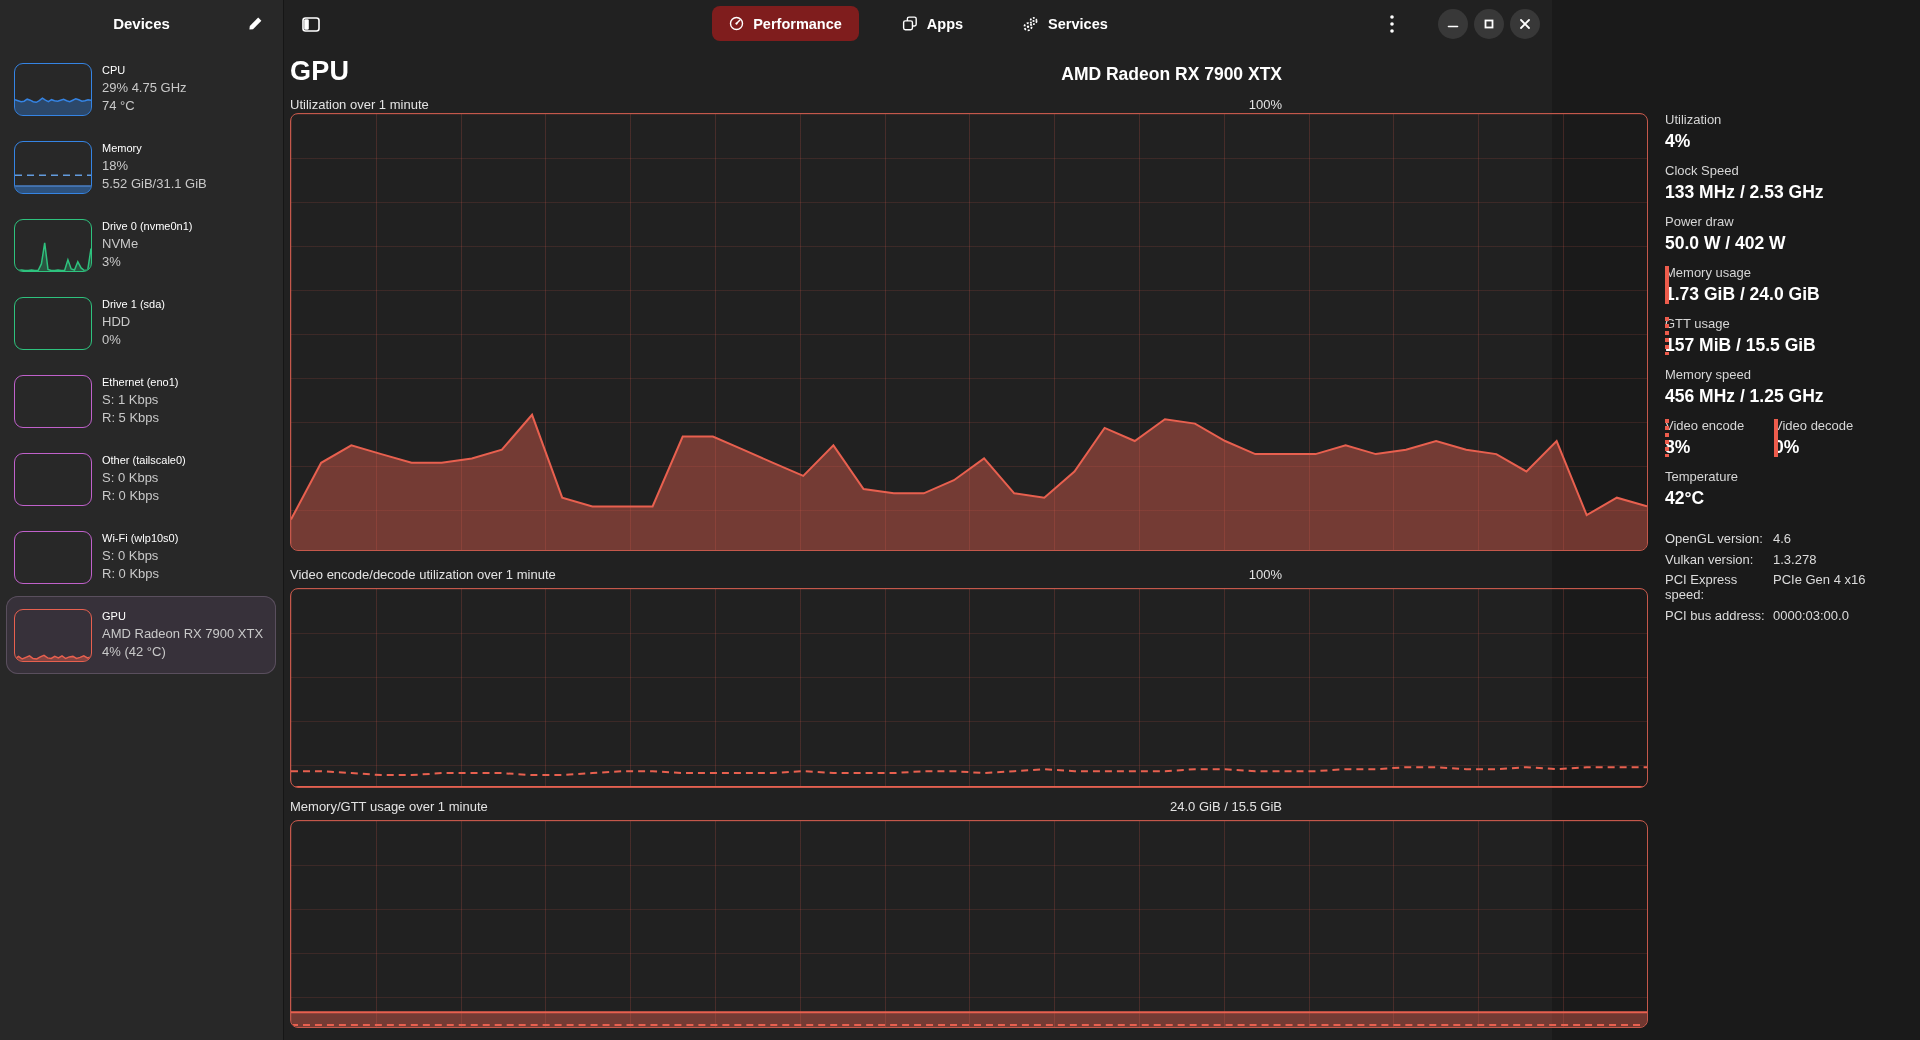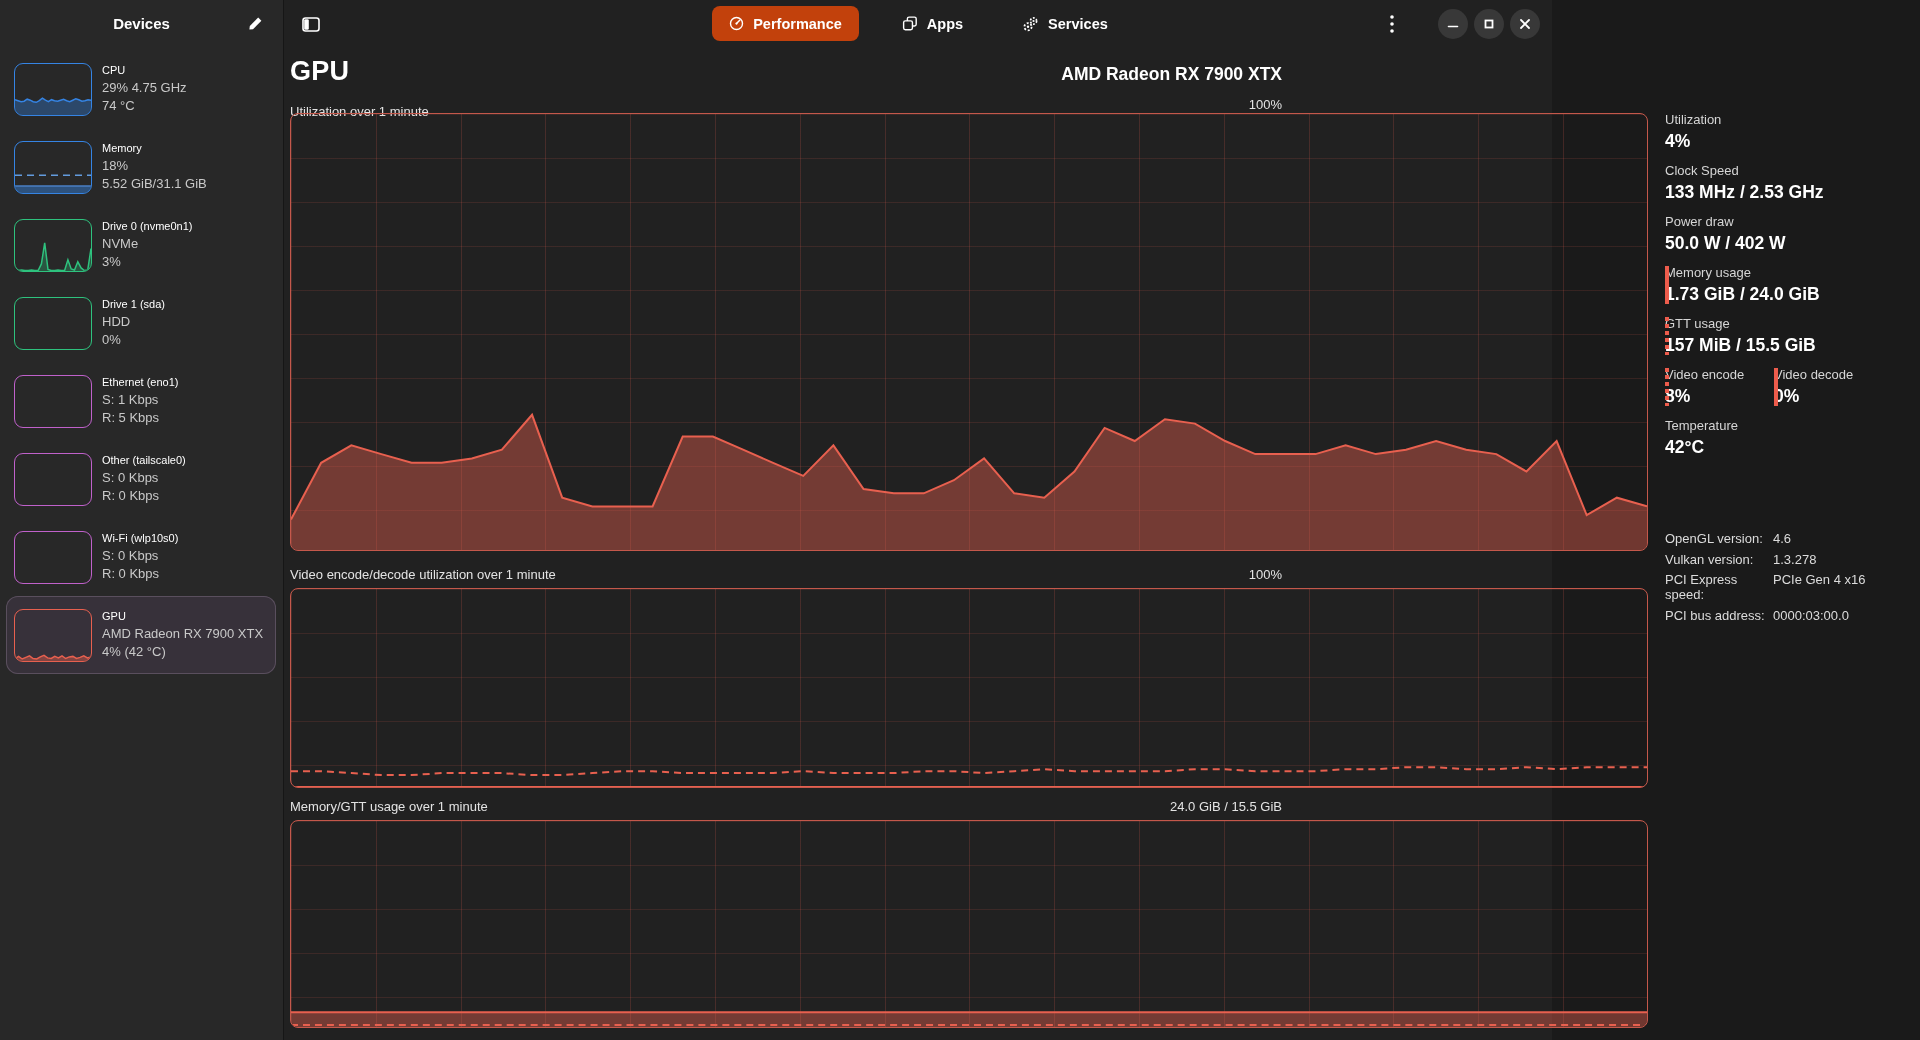--- a/index.html
+++ b/index.html
@@ -25,21 +25,21 @@
   .dev-title { font-size:11px; color:#ffffff; margin-bottom:3px; }
   .dev-line { font-size:13px; color:#c9c9c9; line-height:18px; }
 
   
   .headerbar { position:absolute; left:285px; right:0; top:0; height:47px; }
   .panel-toggle { position:absolute; left:9px; top:7px; width:34px; height:34px; border-radius:8px; }
   .tabs { position:absolute; left:0; right:0; top:6px; display:flex; justify-content:center; gap:26px; }
   .tab { display:flex; align-items:center; gap:9px; height:35px; padding:0 17px; border-radius:8px;
     border:none; background:transparent; color:#fff; font-weight:bold; font-size:14.5px;
     font-family:inherit; cursor:pointer; }
-  .tab.selected { background:#c2410c; }
+  .tab.selected { background:#7f1d1d; }
   .win-controls { position:absolute; right:12px; top:0; height:47px; display:flex; align-items:center; }
   .kebab-btn { width:28px; height:28px; border-radius:50%; margin-right:26px; }
   .circle-btn { width:30px; height:30px; border-radius:50%; background:#383838; margin-left:6px; }
 
   
   .page-title { position:absolute; left:290px; top:56px; font-size:27px; font-weight:bold; letter-spacing:.3px; }
   .gpu-name { position:absolute; right:270px; top:64px; font-size:17.5px; font-weight:bold; }
 
   
   .chart-caption { position:absolute; font-size:13px; color:#e3e3e3; }
@@ -239,21 +239,21 @@
           <line x1="2" y1="2" x2="10" y2="10" stroke="#fff" stroke-width="1.8" stroke-linecap="round"></line>
           <line x1="10" y1="2" x2="2" y2="10" stroke="#fff" stroke-width="1.8" stroke-linecap="round"></line>
         </svg>
       </button>
     </div>
   </header>
 
   <h1 class="page-title">GPU</h1>
   <div class="gpu-name">AMD Radeon RX 7900 XTX</div>
 
-  <div class="chart-caption left" style="top:104px">Utilization over 1 minute</div>
+  <div class="chart-caption left" style="top:97px">Utilization over 1 minute</div>
   <div class="chart-caption right" style="top:97px">100%</div>
   <div class="chart" style="top:113px; height:438px">
     <svg preserveAspectRatio="none" viewBox="0 0 1358 436">
         <path d="M0.0 405.5 L30.2 348.8 L60.4 331.4 L90.5 340.1 L120.7 348.8 L150.9 348.8 L181.1 344.4 L211.2 335.7 L241.4 300.8 L271.6 383.7 L301.8 392.4 L332.0 392.4 L362.1 392.4 L392.3 322.6 L422.5 322.6 L452.7 335.7 L482.8 348.8 L513.0 361.9 L543.2 331.4 L573.4 375.0 L603.6 379.3 L633.7 379.3 L663.9 366.2 L694.1 344.4 L724.3 379.3 L754.4 383.7 L784.6 357.5 L814.8 313.9 L845.0 327.0 L875.2 305.2 L905.3 309.6 L935.5 327.0 L965.7 340.1 L995.9 340.1 L1026.0 340.1 L1056.2 331.4 L1086.4 340.1 L1116.6 335.7 L1146.8 327.0 L1176.9 335.7 L1207.1 340.1 L1237.3 357.5 L1267.5 327.0 L1297.6 401.1 L1327.8 383.7 L1358.0 392.4 L 1358 436 L 0 436 Z" fill="rgba(232,96,79,0.42)" stroke="none"></path>
         <path d="M0.0 405.5 L30.2 348.8 L60.4 331.4 L90.5 340.1 L120.7 348.8 L150.9 348.8 L181.1 344.4 L211.2 335.7 L241.4 300.8 L271.6 383.7 L301.8 392.4 L332.0 392.4 L362.1 392.4 L392.3 322.6 L422.5 322.6 L452.7 335.7 L482.8 348.8 L513.0 361.9 L543.2 331.4 L573.4 375.0 L603.6 379.3 L633.7 379.3 L663.9 366.2 L694.1 344.4 L724.3 379.3 L754.4 383.7 L784.6 357.5 L814.8 313.9 L845.0 327.0 L875.2 305.2 L905.3 309.6 L935.5 327.0 L965.7 340.1 L995.9 340.1 L1026.0 340.1 L1056.2 331.4 L1086.4 340.1 L1116.6 335.7 L1146.8 327.0 L1176.9 335.7 L1207.1 340.1 L1237.3 357.5 L1267.5 327.0 L1297.6 401.1 L1327.8 383.7 L1358.0 392.4" fill="none" stroke="#e8604f" stroke-width="2"></path>
       </svg>
   </div>
 
   <div class="chart-caption left" style="top:567px">Video encode/decode utilization over 1 minute</div>
   <div class="chart-caption right" style="top:567px">100%</div>
@@ -298,20 +298,26 @@
           <div class="stat-label">Memory usage</div>
           <div class="stat-value">1.73 GiB / 24.0 GiB</div>
         </div>
       </div>
       <div class="stat-row">
         <div class="stat bar-dashed">
           <div class="stat-label">GTT usage</div>
           <div class="stat-value">157 MiB / 15.5 GiB</div>
         </div>
       </div>
+      <div class="stat-row">
+        <div class="stat">
+          <div class="stat-label">Memory speed</div>
+          <div class="stat-value">456 MHz / 1.25 GHz</div>
+        </div>
+      </div>
       <div class="stat-row pair">
         <div class="stat bar-dashed">
           <div class="stat-label">Video encode</div>
           <div class="stat-value">8%</div>
         </div>
         <div class="stat bar-solid">
           <div class="stat-label">Video decode</div>
           <div class="stat-value">0%</div>
         </div>
       </div>

